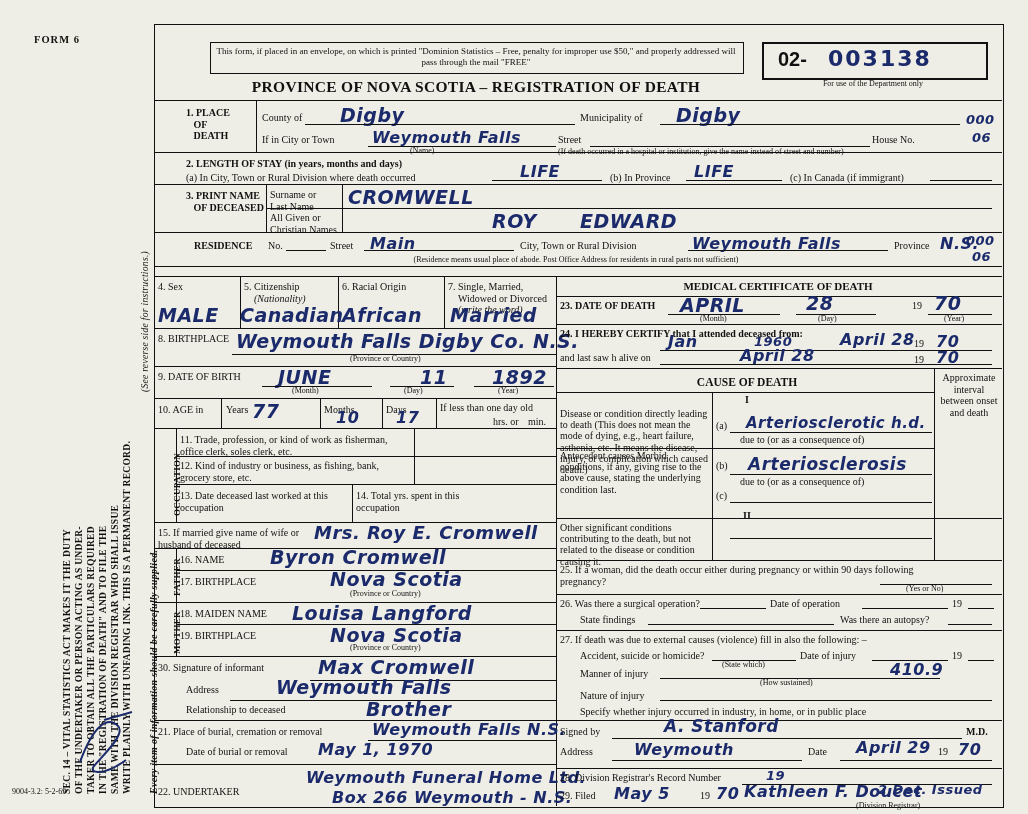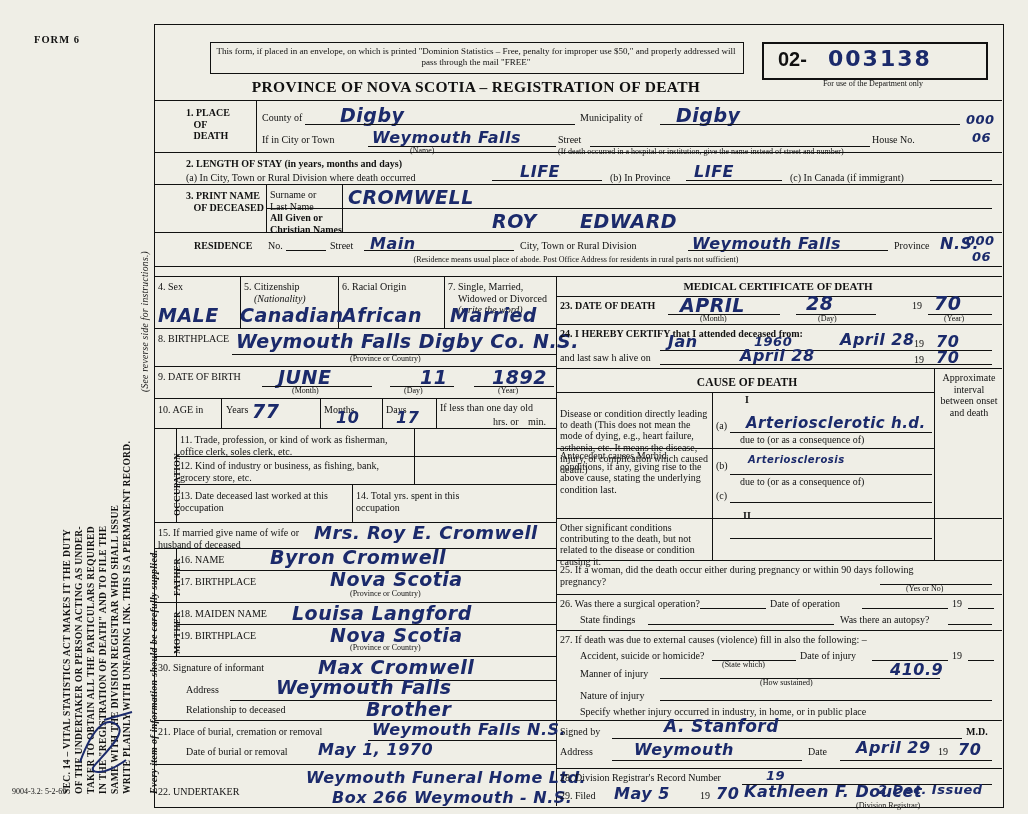--- a/index.html
+++ b/index.html
@@ -122,21 +122,21 @@
   <div class="abs hw md" style="left:694px;top:158px;">LIFE</div>
   <div class="ln hline" style="left:686px;top:176px;width:96px;"></div>
   <div class="abs pt" style="left:790px;top:168px;">(c) In Canada (if immigrant)</div>
   <div class="ln hline" style="left:930px;top:176px;width:62px;"></div>
 
   <div class="abs pt b" style="left:186px;top:186px;">3. PRINT NAME<br>&nbsp;&nbsp;&nbsp;OF DECEASED</div>
   <div class="ln vline" style="left:266px;top:180px;height:48px;"></div>
   <div class="ln vline" style="left:342px;top:180px;height:48px;"></div>
   <div class="ln hline" style="left:266px;top:204px;width:76px;"></div>
   <div class="abs pt" style="left:270px;top:185px;">Surname or<br>Last Name</div>
-  <div class="abs pt" style="left:270px;top:208px;font-weight:bold;">All Given or<br>Christian Names</div>
+  <div class="abs pt" style="left:270px;top:208px;">All Given or<br>Christian Names</div>
   <div class="abs hw lg" style="left:348px;top:182px;">CROMWELL</div>
   <div class="ln hline" style="left:342px;top:204px;width:650px;"></div>
   <div class="abs hw lg" style="left:492px;top:206px;">ROY</div>
   <div class="abs hw lg" style="left:580px;top:206px;">EDWARD</div>
 
   <div class="abs pt b" style="left:194px;top:236px;">RESIDENCE</div>
   <div class="abs pt" style="left:268px;top:236px;">No.</div>
   <div class="ln hline" style="left:286px;top:246px;width:40px;"></div>
   <div class="abs pt" style="left:330px;top:236px;">Street</div>
   <div class="abs hw md" style="left:370px;top:230px;">Main</div>
@@ -301,21 +301,21 @@
   <div class="ln vline" style="left:712px;top:388px;height:126px;"></div>
 
   <div class="abs pt" style="left:716px;top:416px;">(a)</div>
   <div class="abs hw md" style="left:746px;top:410px;font-size:15px;">Arteriosclerotic h.d.</div>
   <div class="ln hline" style="left:730px;top:428px;width:202px;"></div>
   <div class="abs pt" style="left:740px;top:430px;">due to (or as a consequence of)</div>
   <div class="ln hline" style="left:556px;top:444px;width:378px;"></div>
 
   <div class="abs pt" style="left:560px;top:446px;width:148px;line-height:1.12;">Antecedent causes Morbid conditions, if any, giving rise to the above cause, stating the underlying condition last.</div>
   <div class="abs pt" style="left:716px;top:456px;">(b)</div>
-  <div class="abs hw md" style="left:748px;top:450px;font-size:10px;">Arteriosclerosis</div>
+  <div class="abs hw md" style="left:748px;top:450px;font-size:17px;">Arteriosclerosis</div>
   <div class="ln hline" style="left:730px;top:470px;width:202px;"></div>
   <div class="abs pt" style="left:740px;top:472px;">due to (or as a consequence of)</div>
   <div class="abs pt" style="left:716px;top:486px;">(c)</div>
   <div class="ln hline" style="left:730px;top:498px;width:202px;"></div>
   <div class="ln hline" style="left:556px;top:514px;width:446px;"></div>
 
   <div class="abs pt" style="left:560px;top:518px;width:148px;line-height:1.12;">Other significant conditions contributing to the death, but not related to the disease or condition causing it.</div>
   <div class="abs pt b ctr" style="left:560px;top:506px;width:374px;">II</div>
   <div class="ln vline" style="left:712px;top:514px;height:42px;"></div>
   <div class="ln vline" style="left:934px;top:514px;height:42px;"></div>

